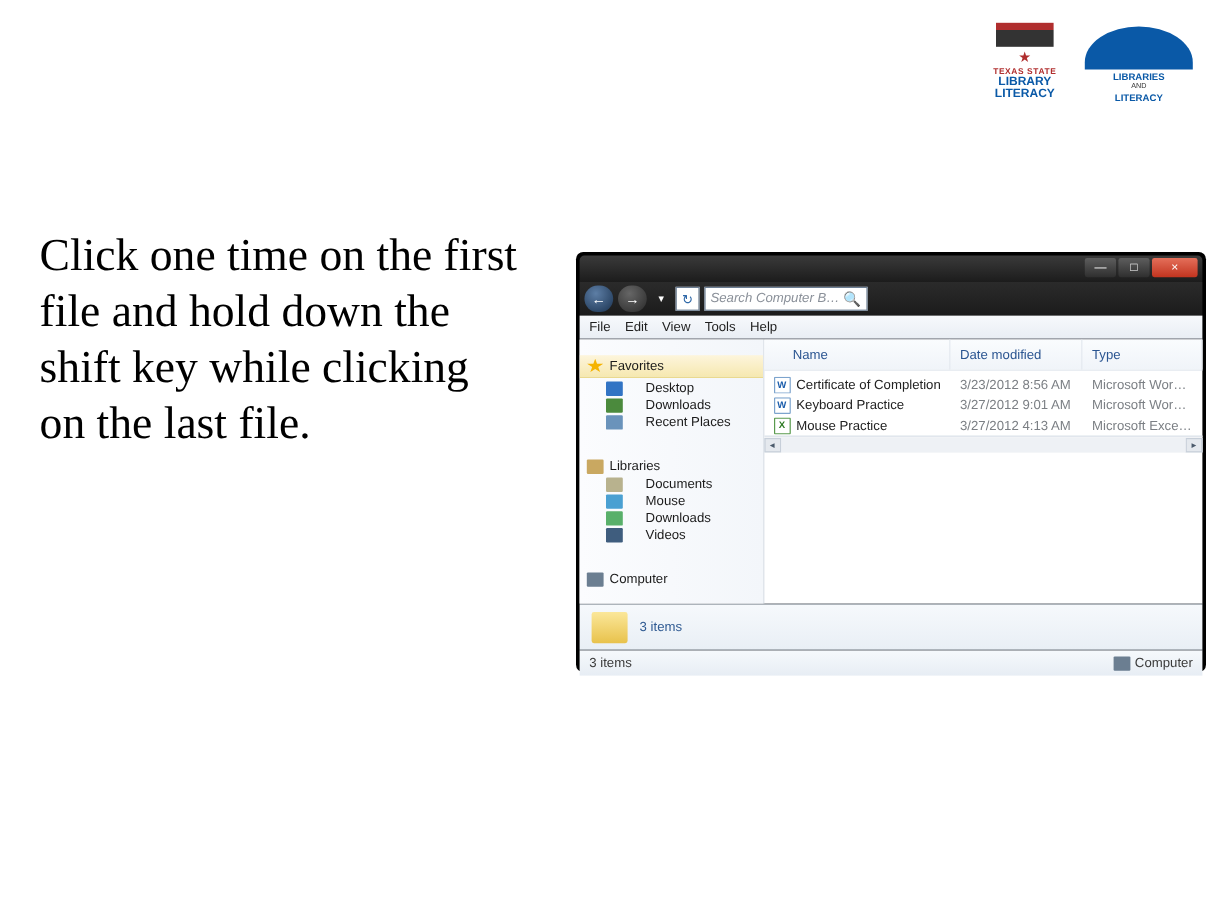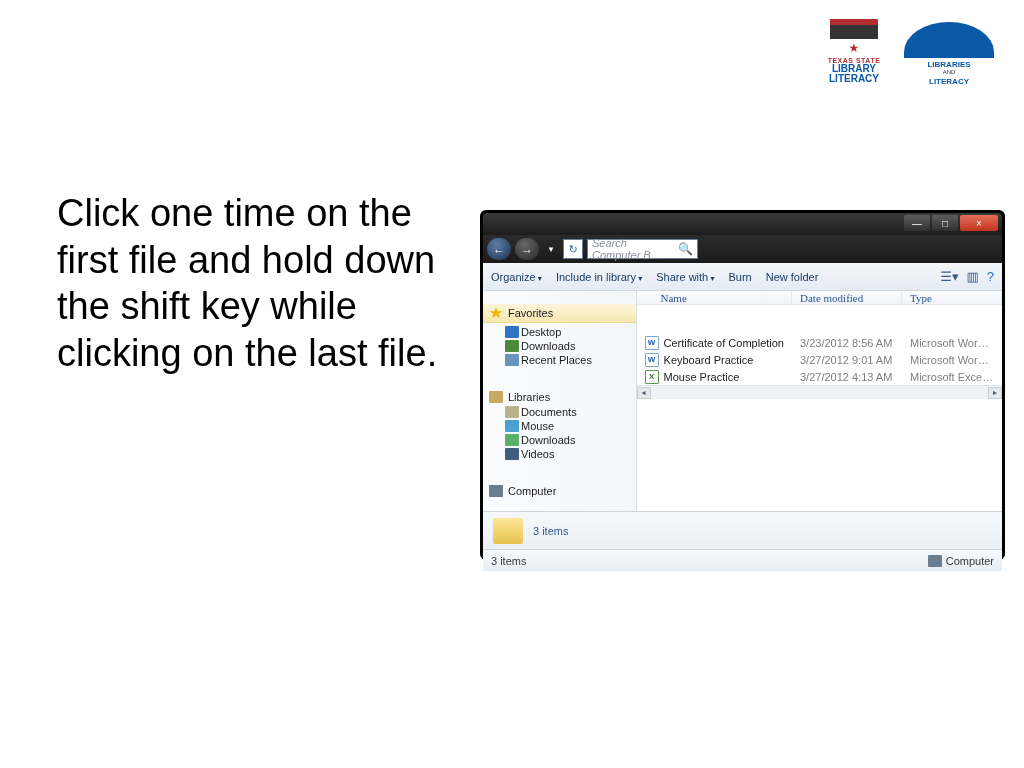--- a/index.html
+++ b/index.html
@@ -32,26 +32,26 @@
   .logo-lit {
     width:90px; display:flex; flex-direction:column; align-items:center;
   }
   .logo-lit .fan { width:90px; height:36px; background:#0a59a7; border-radius:90px 90px 0 0 / 60px 60px 0 0; position:relative; }
   .logo-lit .t1 { font-size:8px; font-weight:700; color:#0a59a7; margin-top:2px; }
   .logo-lit .t2 { font-size:6px; color:#333; }
 
   
   .instruction {
     position:absolute;
-    left:57px; top:190px;
+    left:33px; top:190px;
     width:400px;
     font-size:38px;
     line-height:1.23;
     color:#000;
-    font-family:Liberation Sans, sans-serif;
+    font-family:Liberation Serif, serif;
   }
 
   
   .explorer-outer {
     position:absolute;
     left:480px; top:210px;
     width:525px; height:350px;
     background:#000;
     border-radius:6px;
     padding:3px;
@@ -85,21 +85,21 @@
   .addrbar {
     flex:1; height:20px; background:#fff; border:1px solid #6b7d92;
     display:flex; align-items:center; font-size:11px; color:#333; padding:0 4px;
   }
   .addrbar .folder-ic { width:14px; height:12px; background:#f4cd63; border-radius:1px; margin-right:4px; }
   .addrbar .crumb { padding:0 1px; }
   .addrbar .sep { color:#777; padding:0 3px; font-size:9px; }
   .addr-drop { width:16px; color:#fff; font-size:9px; text-align:center; }
   .refresh { width:20px; height:20px; background:#fff; border:1px solid #6b7d92; display:flex; align-items:center; justify-content:center; font-size:11px; color:#2f68a8; }
   .searchbox {
-    width:111px; height:20px; background:#fff; border:1px solid #6b7d92;
+    width:136px; height:20px; background:#fff; border:1px solid #6b7d92;
     display:flex; align-items:center; padding:0 4px; font-size:11px; color:#8a9099; font-style:italic;
   }
   .searchbox .mag { margin-left:auto; color:#6f7b89; font-style:normal; font-size:12px; }
 
   .menubar {
     height:20px; background:linear-gradient(#f7f9fc,#e9eef4);
     border-bottom:1px solid #cdd5de;
     display:flex; align-items:center; gap:12px; padding:0 8px;
     font-size:11px; color:#1e1e1e;
   }
@@ -120,56 +120,55 @@
   }
   .nav {
     width:160px; border-right:1px solid #d9dfe6;
     font-size:11px; color:#1b1b1b;
     overflow:hidden;
     background:linear-gradient(90deg,#fbfcfe,#f3f6fa);
   }
   .nav .grp { padding:16px 6px 6px; }
   .nav .grp .hdr { display:flex; align-items:center; gap:5px; font-weight:400; padding:2px 0; }
   .nav .grp .hdr.fav { background:linear-gradient(#fdf5dc,#f6e8b0); margin:-3px -6px 2px; padding:3px 6px; border-bottom:1px solid #ead98f; }
-  .nav .item { display:flex; align-items:center; gap:2px; padding:1px 0 1px 16px; }
+  .nav .item { display:flex; align-items:center; gap:19px; padding:1px 0 1px 16px; }
   .ic { width:14px; height:12px; display:inline-block; flex-shrink:0; border-radius:1px; }
   .ic.star { background:#f5b301; clip-path:polygon(50% 0,61% 35%,98% 35%,68% 57%,79% 91%,50% 70%,21% 91%,32% 57%,2% 35%,39% 35%); }
   .ic.desk { background:#3274c4; }
   .ic.down { background:#4b8a3d; }
   .ic.recent { background:#6a93bb; }
   .ic.libs { background:#c9a861; }
   .ic.doc { background:#b8b28e; }
   .ic.music { background:#4aa0d2; }
   .ic.pic { background:#59b06a; }
   .ic.vid { background:#3f5d7e; }
   .ic.comp { background:#6b7e91; }
 
   .files {
     flex:1; position:relative;
   }
   .cols {
-    height:14px; border-bottom:1px solid #e4e9ef;
+    height:26px; border-bottom:1px solid #e4e9ef;
     display:flex; font-size:11px; color:#2b5591; align-items:flex-start;
     background:linear-gradient(#fafcfe,#f0f4f9);
-    font-family:Liberation Serif, serif;
   }
   .cols .c { padding:0 8px; border-right:1px solid #e4e9ef; height:100%; display:flex; align-items:center; }
   .c.name { flex:1; padding-left:24px; }
   .c.date { width:110px; }
   .c.type { width:100px; }
   .row {
     display:flex; font-size:11px; color:#222; height:17px; align-items:center;
   }
   .row .c { padding:0 8px; overflow:hidden; white-space:nowrap; text-overflow:ellipsis; }
   .row .c.date, .row .c.type { color:#7b7f84; }
   .fic { width:14px; height:14px; background:#fff; border:1px solid #7da4cd; border-radius:1px; margin-right:5px; position:relative; flex-shrink:0; }
   .fic.word::after { content:"W"; position:absolute; inset:0; font-size:8px; color:#1a5cab; text-align:center; line-height:12px; font-weight:700; }
   .fic.excel { border-color:#599a4d; }
   .fic.excel::after { content:"X"; position:absolute; inset:0; font-size:8px; color:#2e7a24; text-align:center; line-height:12px; font-weight:700; }
-  .rows { padding-top:13px;margin-top:16px; }
+  .rows { padding-top:3px; }
 
   .preview {
     height:38px; background:linear-gradient(#f6f9fc,#e9eff5);
     border-top:1px solid #cdd5de;
     display:flex; align-items:center; gap:10px; padding:0 10px;
     font-size:11px; color:#2f5a92;
   }
   .preview .bigfolder { width:30px; height:26px; background:linear-gradient(#fbe79a,#e8c24c); border-radius:2px; }
 
   .status {
@@ -221,33 +220,28 @@
     <div class="navbtn">←</div>
     <div class="navbtn fwd">→</div>
     <div class="addr-drop">▾</div>
     <div class="refresh">↻</div>
     <div class="searchbox">
       <span>Search Computer B…</span>
       <span class="mag">🔍</span>
     </div>
   </div>
 
-
-  <div class="toolbar">
-    <span class="dd">Organize</span>
-    <span class="dd">Include in library</span>
-    <span class="dd">Share with</span>
-    <span>Burn</span>
-    <span>New folder</span>
-    <div class="right">
-      <span>☰▾</span>
-      <span>▥</span>
-      <span style="color:#1d6ec8;">?</span>
-    </div>
-  </div>
+  <div class="menubar">
+    <span>File</span>
+    <span>Edit</span>
+    <span>View</span>
+    <span>Tools</span>
+    <span>Help</span>
+  </div>
+
 
   <div class="body">
     <div class="nav">
       <div class="grp">
         <div class="hdr fav">
             <span class="ic star"></span>
             <span>Favorites</span>
           </div>
         <div class="item">
             <span class="ic desk"></span>

